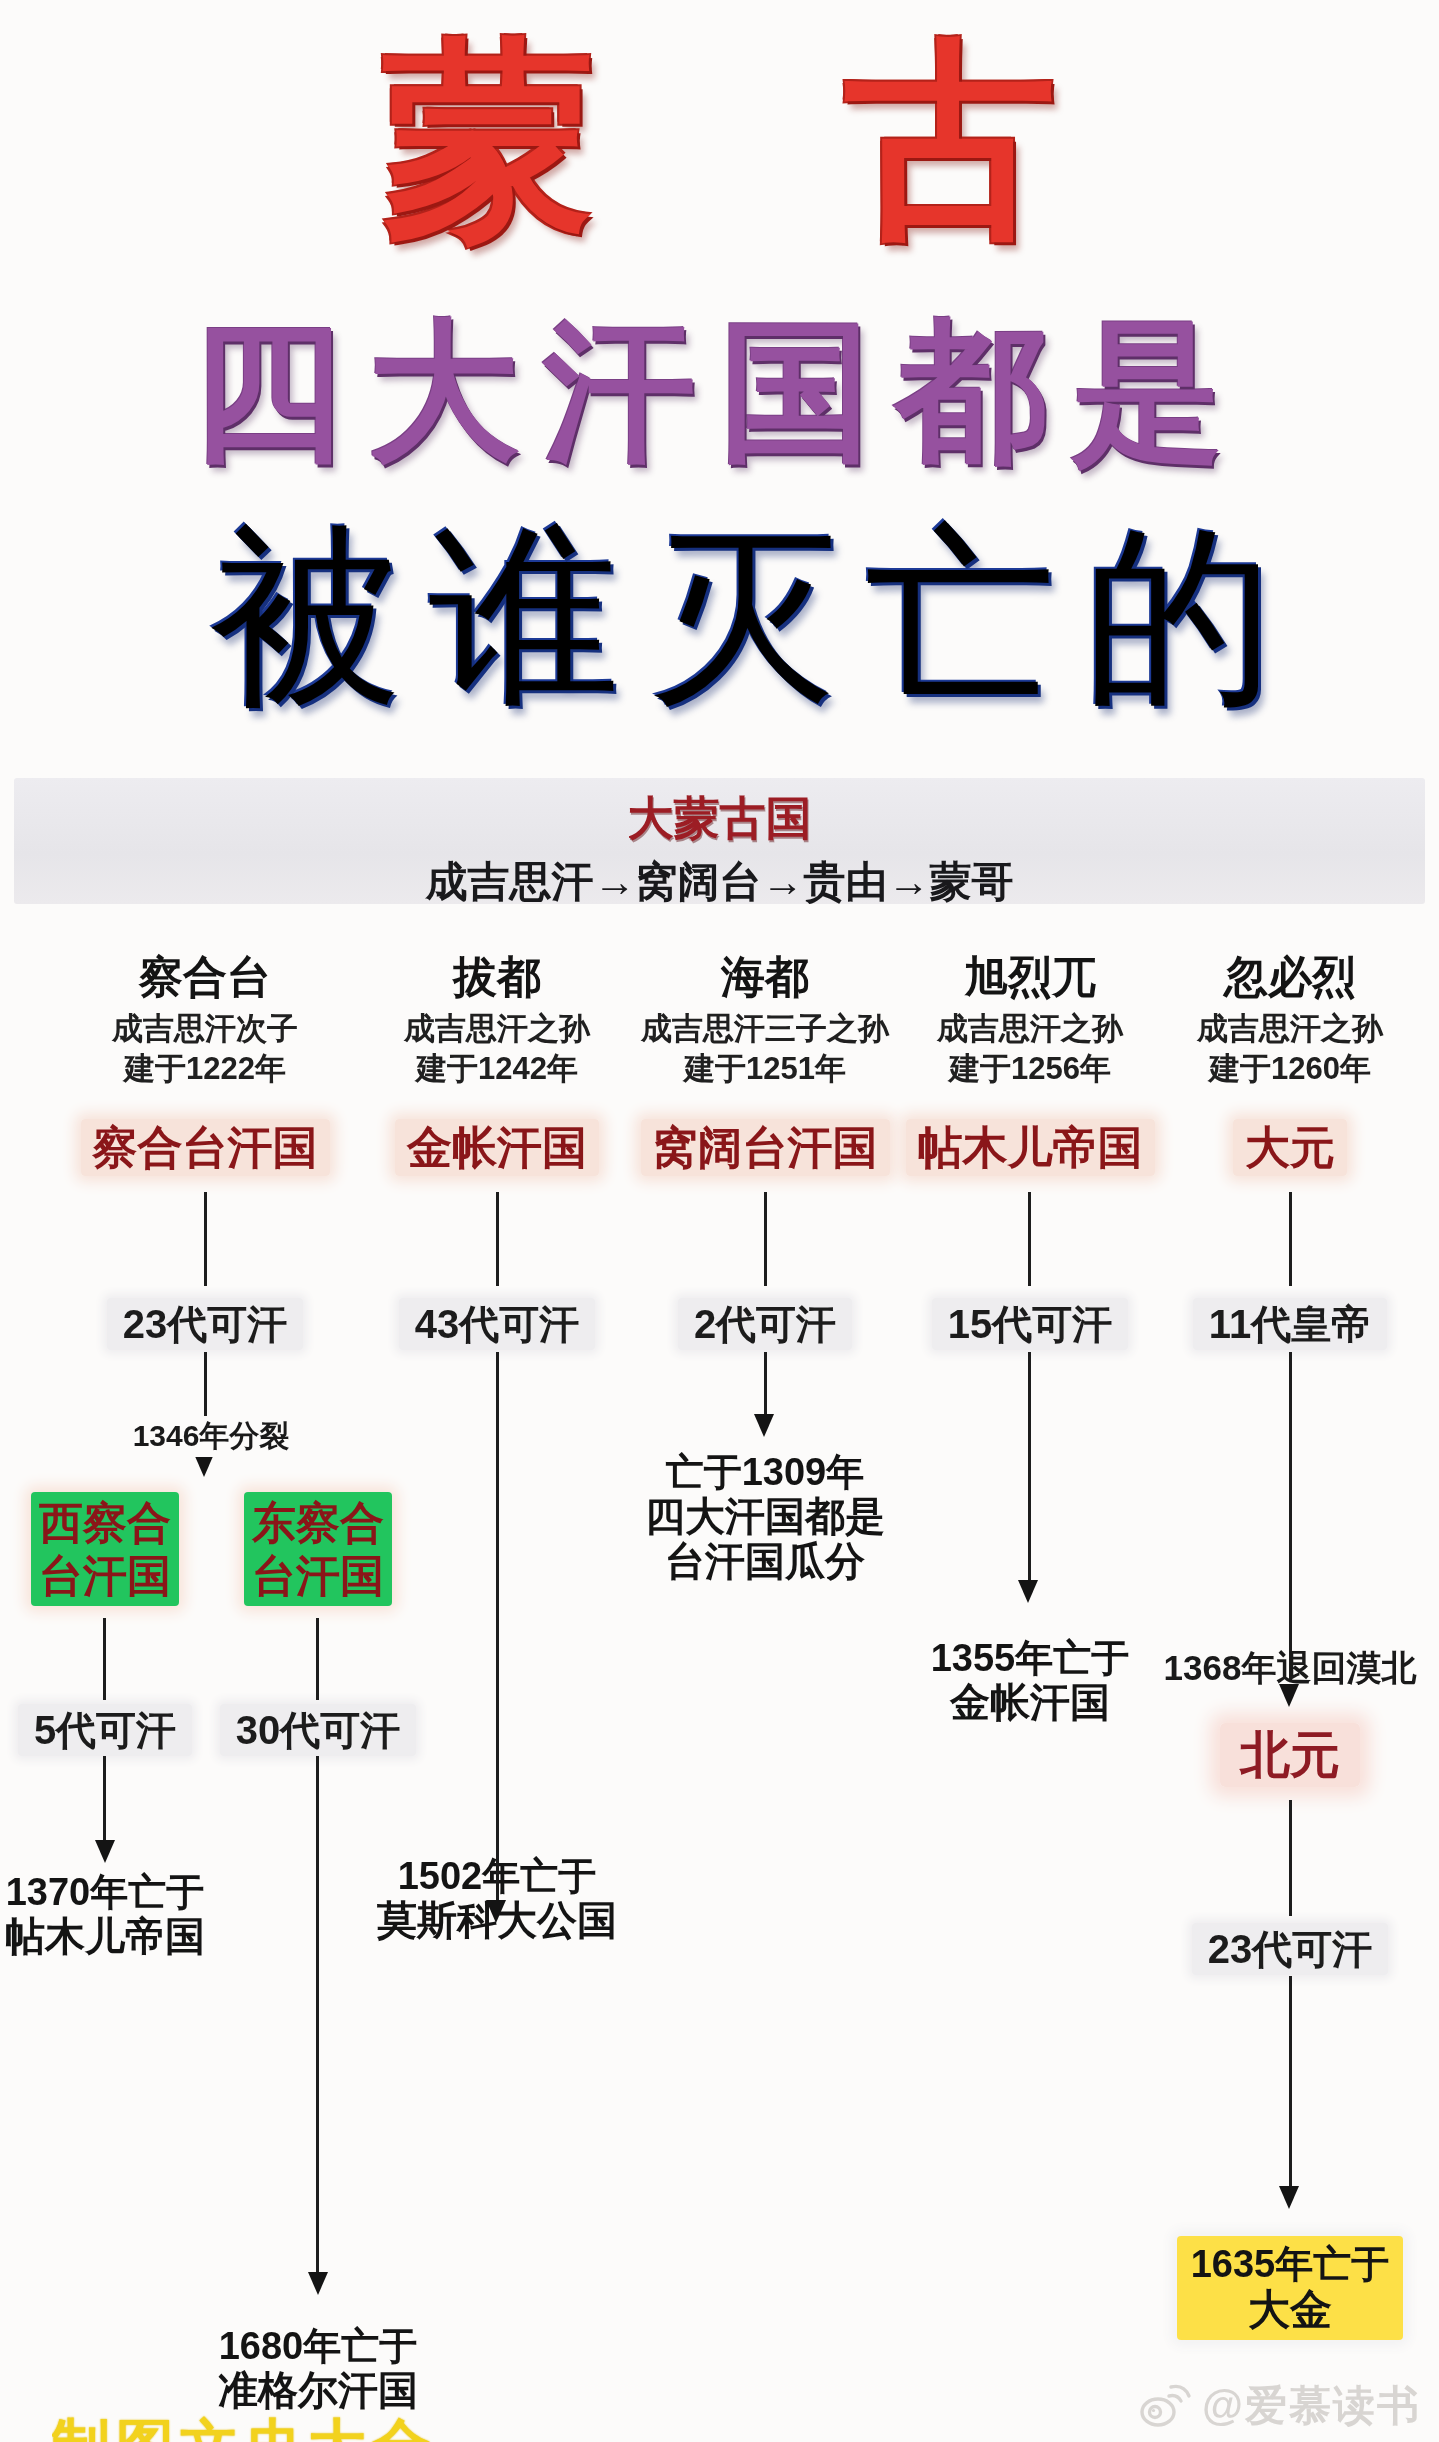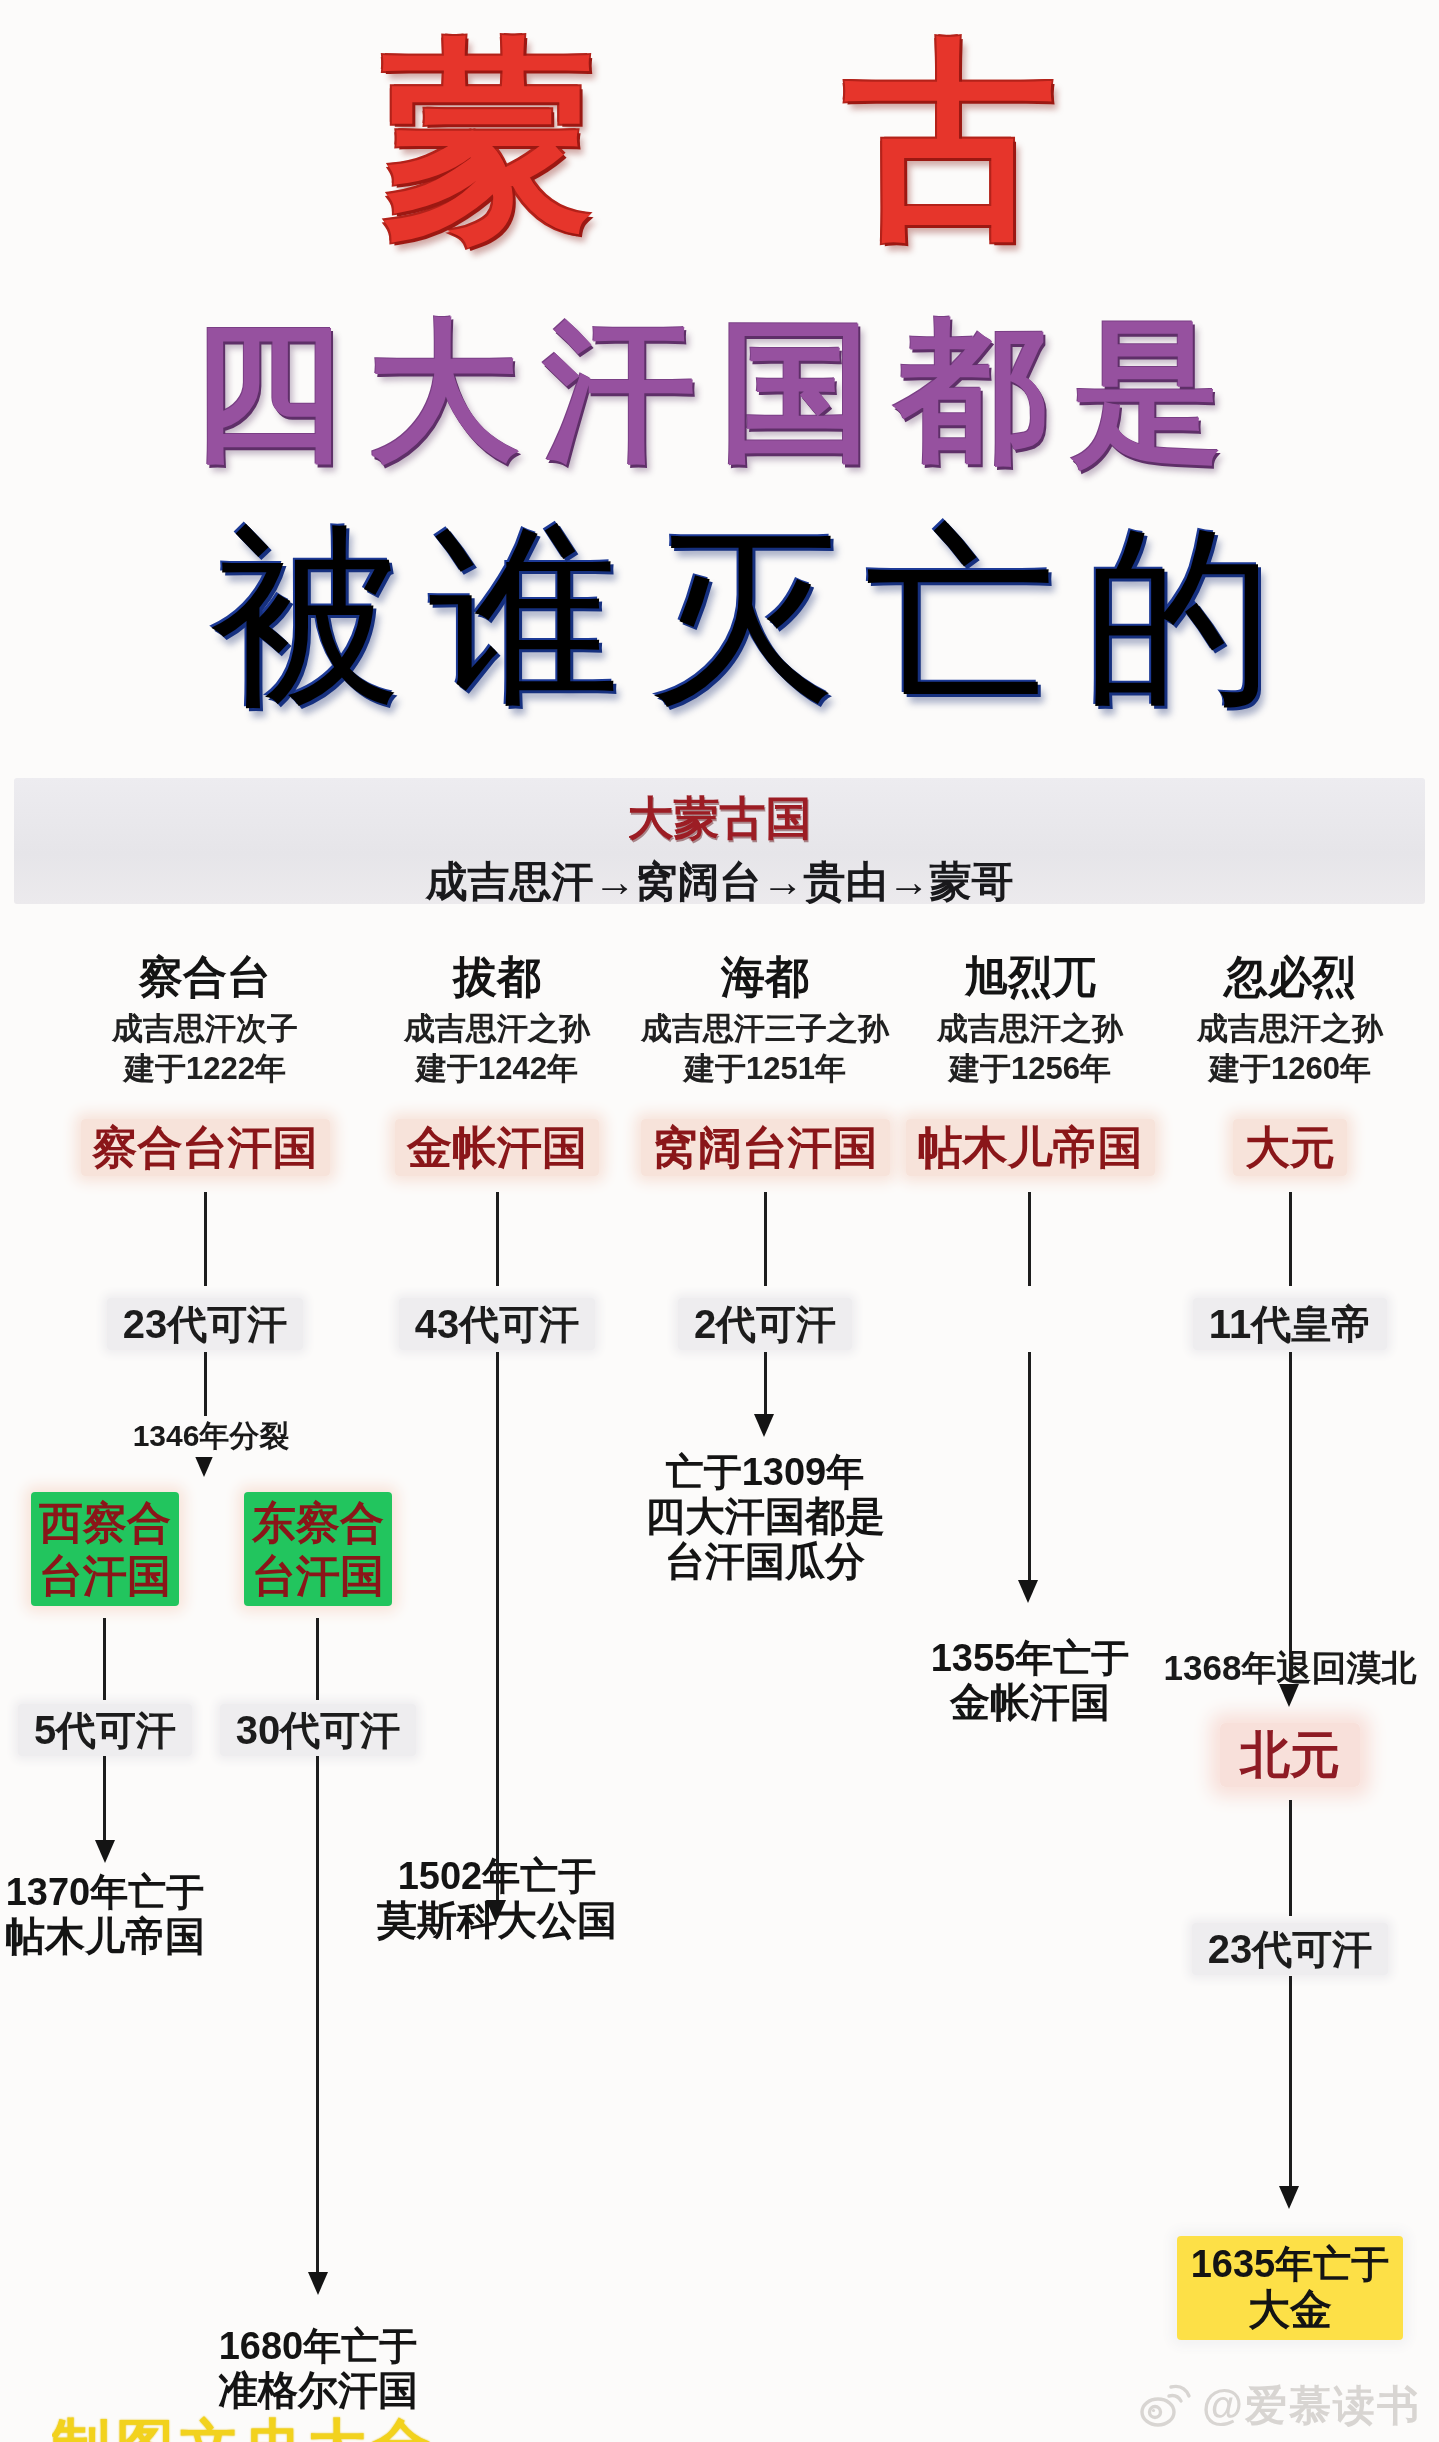--- a/index.html
+++ b/index.html
@@ -166,20 +166,21 @@
     <div>亡于1309年</div>
     <b>四大汗国都是</b>
     <b style="display:block;">台汗国瓜分</b>
   </div>
 
   <div class="leader" style="left:880px;top:948px;">旭烈兀</div>
   <div class="sub" style="left:870px;top:1000px;">成吉思汗之孙</div>
   <div class="sub" style="left:870px;top:1040px;">建于1256年</div>
   <div class="khan" style="left:880px;top:1118px;"><span>帖木儿帝国</span></div>
   <div class="vline" style="left:1028px;top:1192px;height:94px;"></div>
+  <div class="gen" style="left:880px;top:1297px;"><span>15代可汗</span></div>
   <div class="vline" style="left:1028px;top:1352px;height:228px;"></div>
   <div class="ahead" style="left:1018px;top:1580px;"></div>
   <div class="death" style="left:880px;top:1636px;">
     <div>1355年亡于</div>
     <b>金帐汗国</b>
   </div>
 
   <div class="leader" style="left:1140px;top:948px;">忽必烈</div>
   <div class="sub" style="left:1130px;top:1000px;">成吉思汗之孙</div>
   <div class="sub" style="left:1130px;top:1040px;">建于1260年</div>

